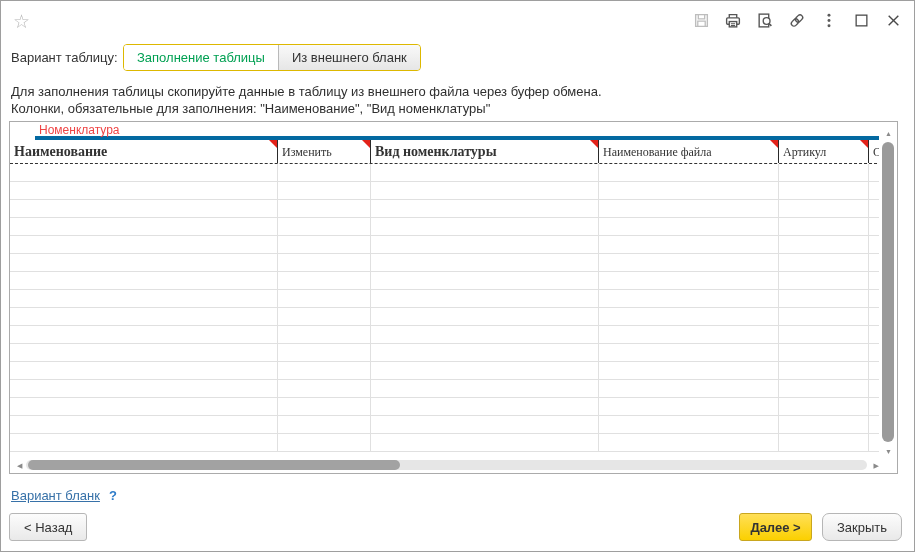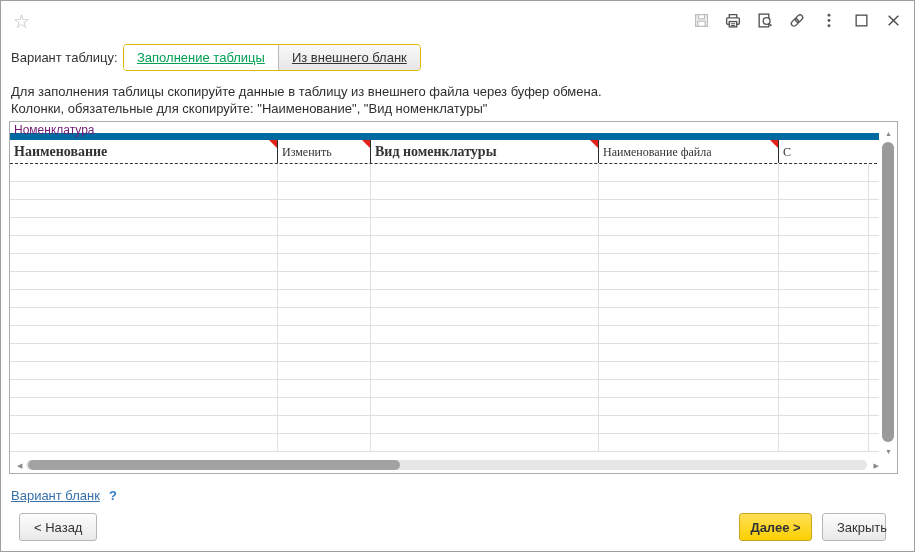--- a/index.html
+++ b/index.html
@@ -11,30 +11,30 @@
   .titlebar { position: absolute; left: 0; top: 0; width: 100%; height: 40px; display: flex; align-items: center; padding: 0 10px; }
   .star { font-size: 19px; color: #b5b5b5; margin: 0 10px 0 2px; cursor: pointer; line-height: 1; }
   .title { font-size: 15px; font-weight: bold; color: #5a5a5a; letter-spacing: .2px; }
   .toolbar { position: absolute; right: 12px; top: 10px; display: flex; align-items: center; gap: 14px; }
   .tb-icon { width: 18px; height: 18px; display: flex; align-items: center; justify-content: center; cursor: pointer; }
   .tb-icon svg { display: block; }
 
   
   .variant-label { position: absolute; left: 10px; top: 49px; color: #333; }
   .seg-group { position: absolute; left: 122px; top: 43px; height: 27px; display: flex; align-items: stretch; border: 1px solid #ddb800; border-radius: 4px; background: #fff; overflow: hidden; }
-  .seg { padding: 0 13px; display: flex; align-items: center; font-size: 13px; cursor: pointer; text-decoration: underline; }
+  .seg { padding: 0 13px; display: flex; align-items: center; font-size: 13px; cursor: pointer; }
   .seg.active { color: #00a052; background: #fff; }
   .seg.inactive { background: linear-gradient(#f9f9f9, #e6e6e6); color: #333; border-left: 1px solid #b9b9b9; border-radius: 0 3px 3px 0; }
 
   
   .instructions { position: absolute; left: 10px; top: 82px; line-height: 17px; color: #2f2f2f; }
 
   
   .grid-box { position: absolute; left: 8px; top: 120px; width: 889px; height: 353px; border: 1px solid #ababab; background: #fff; overflow: hidden; }
-  .group-header { height: 18px; line-height: 17px; padding-left: 4px; font-size: 12px; color: #701a75; border-bottom: 7px solid #0369a1; }
+  .group-header { height: 18px; line-height: 17px; padding-left: 4px; font-size: 12px; color: #ef4444; border-bottom: 4px solid #0369a1; margin-left: 25px; }
   .col-headers { display: flex; height: 24px; border-bottom: 1px dashed #333; font-family: Liberation Serif, serif; }
   .col-h { position: relative; display: flex; align-items: flex-end; padding: 0 2px 3px 4px; border-right: 1px solid #2a2a2a; overflow: hidden; white-space: nowrap; background: #fff; cursor: pointer; }
   .col-h.req { font-weight: bold; font-size: 14px; }
   .col-h.opt { font-size: 12px; }
   .corner { position: absolute; top: 0; right: 0; width: 0; height: 0; border-top: 8px solid #e32219; border-left: 8px solid transparent; }
   .body-rows { position: absolute; left: 0; top: 42px; right: 0; bottom: 16px; overflow: hidden; }
   .b-row { display: flex; height: 18px; border-bottom: 1px solid #e0e0e0; }
   .b-cell { border-right: 1px solid #e0e0e0; height: 100%; cursor: text; }
 
   
@@ -48,23 +48,23 @@
   .hthumb { position: absolute; left: 18px; top: 3px; width: 372px; height: 10px; background: #a2a2a2; border-radius: 5px; cursor: pointer; }
   .harrow { position: absolute; font-size: 7px; color: #8a8a8a; top: 5px; cursor: pointer; line-height: 1; }
   .harrow.left { left: 7px; }
   .harrow.right { right: 18px; }
 
   
   .link-row { position: absolute; left: 10px; top: 487px; display: flex; align-items: center; gap: 9px; }
   .edit-link { color: #3771a8; text-decoration: underline; cursor: pointer; }
   .help { color: #2e7cc9; font-weight: bold; cursor: pointer; }
   .btn { position: absolute; top: 512px; height: 28px; border-radius: 3px; border: 1px solid #b6b6b6; background: linear-gradient(#fcfcfc, #e9e9e9); font-family: "Liberation Sans", sans-serif; font-size: 13px; color: #333; padding: 0 14px; cursor: pointer; }
-  .btn-back { left: 8px; margin-left: 10px; }
+  .btn-back { left: 8px; }
   .btn-next { left: 738px; width: 73px; background: linear-gradient(#ffdf57, #fbd000); border: 1px solid #c9a61e; font-weight: bold; padding: 0; }
-  .btn-close { left: 821px; width: 64px; }
+  .btn-close { left: 821px; width: 80px; border-radius: 7px; }
 </style>
 </head>
 <body>
 
 <div class="window">
 
   <div class="titlebar">
     <span class="star">☆</span>
   </div>
   <div class="toolbar" id="toolbar">
@@ -117,40 +117,44 @@
     </div>
 
   <div class="variant-label">Вариант таблицу:</div>
   <div class="seg-group" id="seg-group">
       <div class="seg active">Заполнение таблицы</div>
       <div class="seg inactive">Из внешнего бланк</div>
     </div>
 
   <div class="instructions">
     <div>Для заполнения таблицы скопируйте данные в таблицу из внешнего файла через буфер обмена.</div>
-    <div>Колонки, обязательные для скопируйте: "Наименование", "Вид номенклатуры"</div>
+    <div>Колонки, обязательные для заполнения: "Наименование", "Вид номенклатуры"</div>
   </div>
 
   <div class="grid-box">
     <div class="group-header">Номенклатура</div>
     <div class="col-headers" id="col-headers">
         <div class="col-h req" style="width: 268px;">
           <span>Наименование</span>
           <span class="corner"></span>
         </div>
         <div class="col-h opt" style="width: 93px;">
           <span>Изменить</span>
           <span class="corner"></span>
         </div>
         <div class="col-h req" style="width: 228px;">
           <span>Вид номенклатуры</span>
           <span class="corner"></span>
         </div>
         <div class="col-h opt" style="width: 180px;">
           <span>Наименование файла</span>
+          <span class="corner"></span>
+        </div>
+        <div class="col-h opt" style="width: 90px;">
+          <span>Артикул</span>
           <span class="corner"></span>
         </div>
         <div class="col-h opt" style="flex: 1 1 0%;">
           <span>С</span>
           <span class="corner"></span>
         </div>
       </div>
     <div class="body-rows" id="body-rows">
         <div class="b-row">
           <div class="b-cell" style="width: 268px;"></div>

